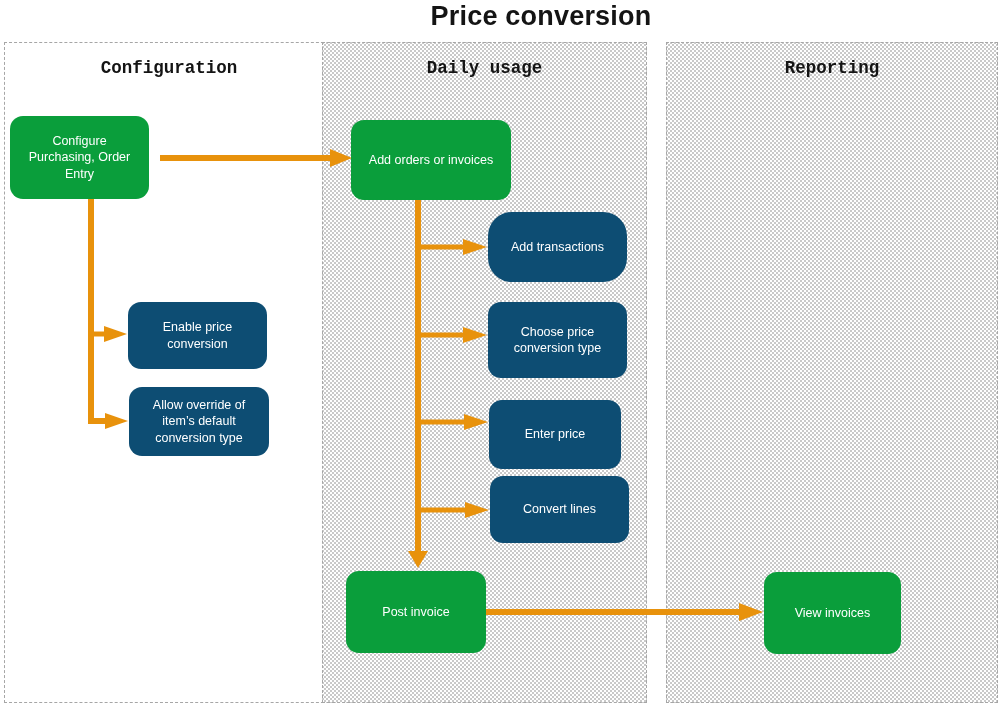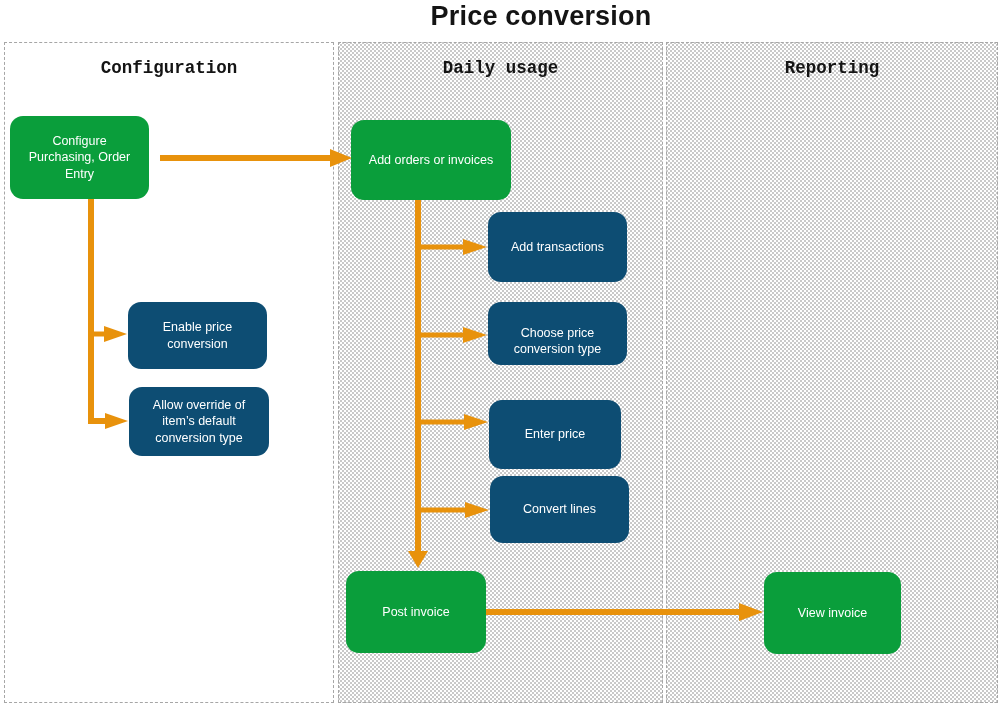--- a/index.html
+++ b/index.html
@@ -24,21 +24,21 @@
   }
   .lane.dotted{
     background-color:#ffffff;
     background-image:
       radial-gradient(circle, var(--lane_dots) 0.9px, transparent 1.1px),
       radial-gradient(circle, var(--lane_dots) 0.9px, transparent 1.1px);
     background-size:4px 4px;
     background-position:0 0,2px 2px;
   }
   .lane-config{left:4px;width:330px;}
-  .lane-daily{left:338px;width:325px;}
+  .lane-daily{left:322px;width:325px;}
   .lane-report{left:666px;width:332px;}
   .lane-header{
     position:absolute;top:15px;left:0;width:100%;text-align:center;
     font-size:17.5px;font-weight:700;color:var(--heading);
   }
   .flow-svg{position:absolute;left:0;top:0;z-index:1;}
   .edge{stroke:var(--arrow);fill:none;}
   .w6{stroke-width:6px;}
   .w5{stroke-width:5px;}
   .head{fill:var(--arrow);stroke:none;}
@@ -48,22 +48,22 @@
     display:flex;align-items:center;justify-content:center;
     text-align:center;font-size:12.5px;line-height:1.3;
     padding:8px 13px;
   }
   .node.green{background:var(--green);}
   .node.blue{background:var(--blue);}
   .n-configure{left:10px;top:116px;width:139px;height:83px;}
   .n-enable{left:128px;top:302px;width:139px;height:67px;}
   .n-allow{left:129px;top:387px;width:140px;height:69px;}
   .n-add-orders{left:351px;top:120px;width:160px;height:80px;}
-  .n-add-transactions{left:488px;top:212px;width:139px;height:70px;}
-  .n-choose-type{left:488px;top:302px;width:139px;height:63px;align-items:flex-end;}
+  .n-add-transactions{left:488px;top:212px;width:139px;height:70px;border-radius:24px;}
+  .n-choose-type{left:488px;top:302px;width:139px;height:76px;}
   .n-enter-price{left:489px;top:388px;width:132px;height:69px;margin-top:12px;}
   .n-convert-lines{left:490px;top:476px;width:139px;height:67px;}
   .n-post-invoice{left:346px;top:571px;width:140px;height:82px;}
   .n-view-invoices{left:764px;top:572px;width:137px;height:82px;}
 </style>
 </head>
 <body>
 
 <div class="stage">
 
@@ -148,16 +148,16 @@
   <div class="node blue n-enter-price">
     <span>Enter price</span>
   </div>
   <div class="node green n-post-invoice">
     <span>Post invoice</span>
   </div>
   <div class="node blue n-convert-lines">
     <span>Convert lines</span>
   </div>
   <div class="node green n-view-invoices">
-    <span>View invoice</span>
+    <span>View invoices</span>
   </div>
 
 </div>
 
 </body></html>

